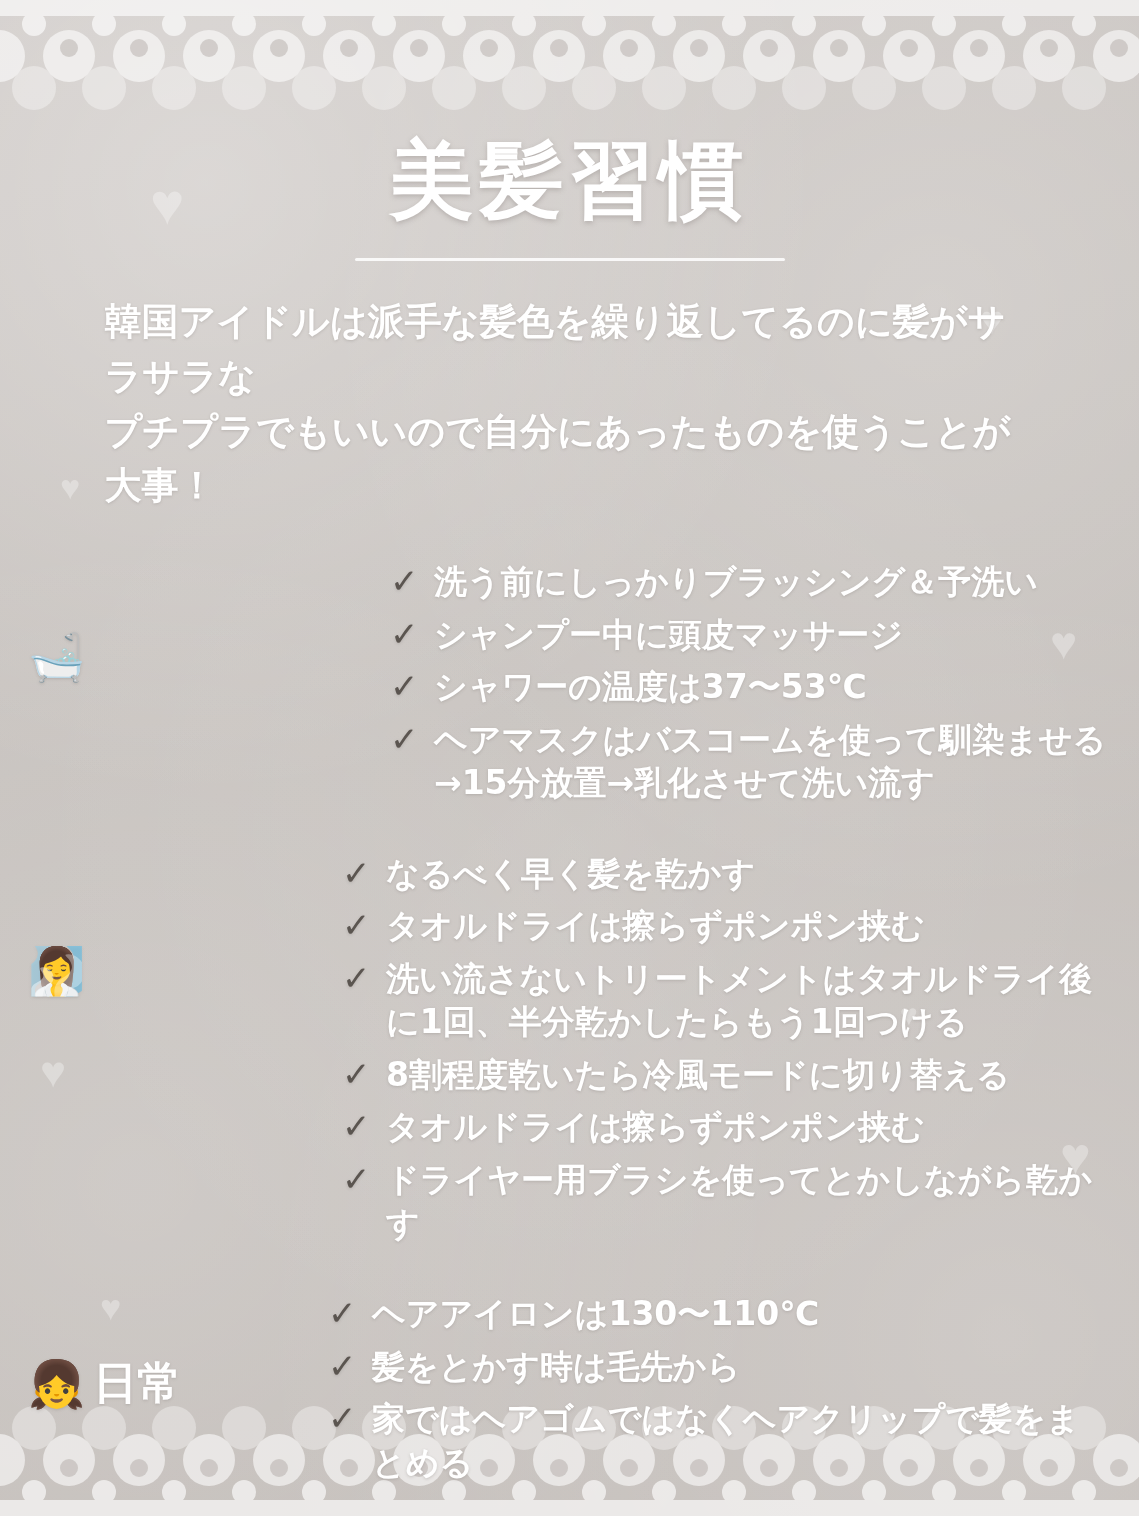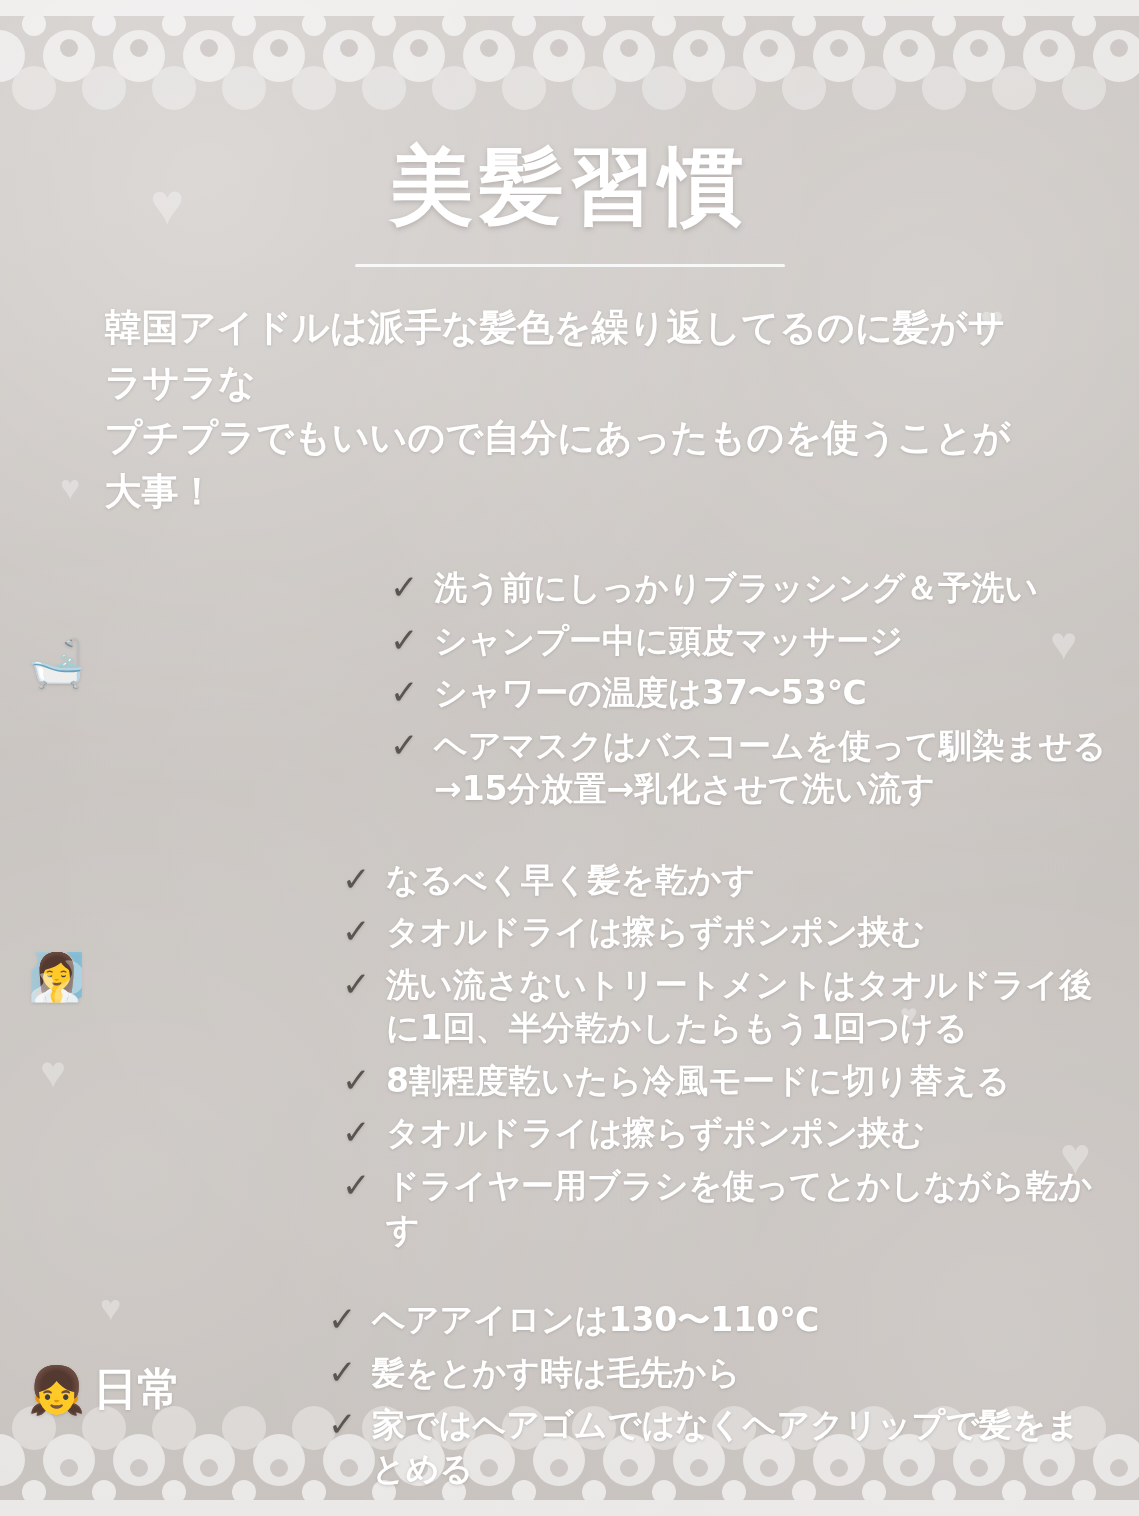--- a/index.html
+++ b/index.html
@@ -52,21 +52,21 @@
   
   .content {
     position: relative;
     width: 100%;
     height: 100%;
     box-sizing: border-box;
     padding: 0 28px;
   }
 
   .title {
-    margin: 18px;
+    margin: 12px;
     padding-top: 112px;
     text-align: center;
     font-size: 84px;
     font-weight: 700;
     color: #ffffff;
     letter-spacing: 6px;
     text-shadow: 0 2px 5px rgba(120,112,108,0.35);
     font-family: "DejaVu Sans", "Liberation Sans", sans-serif;
   }
 

